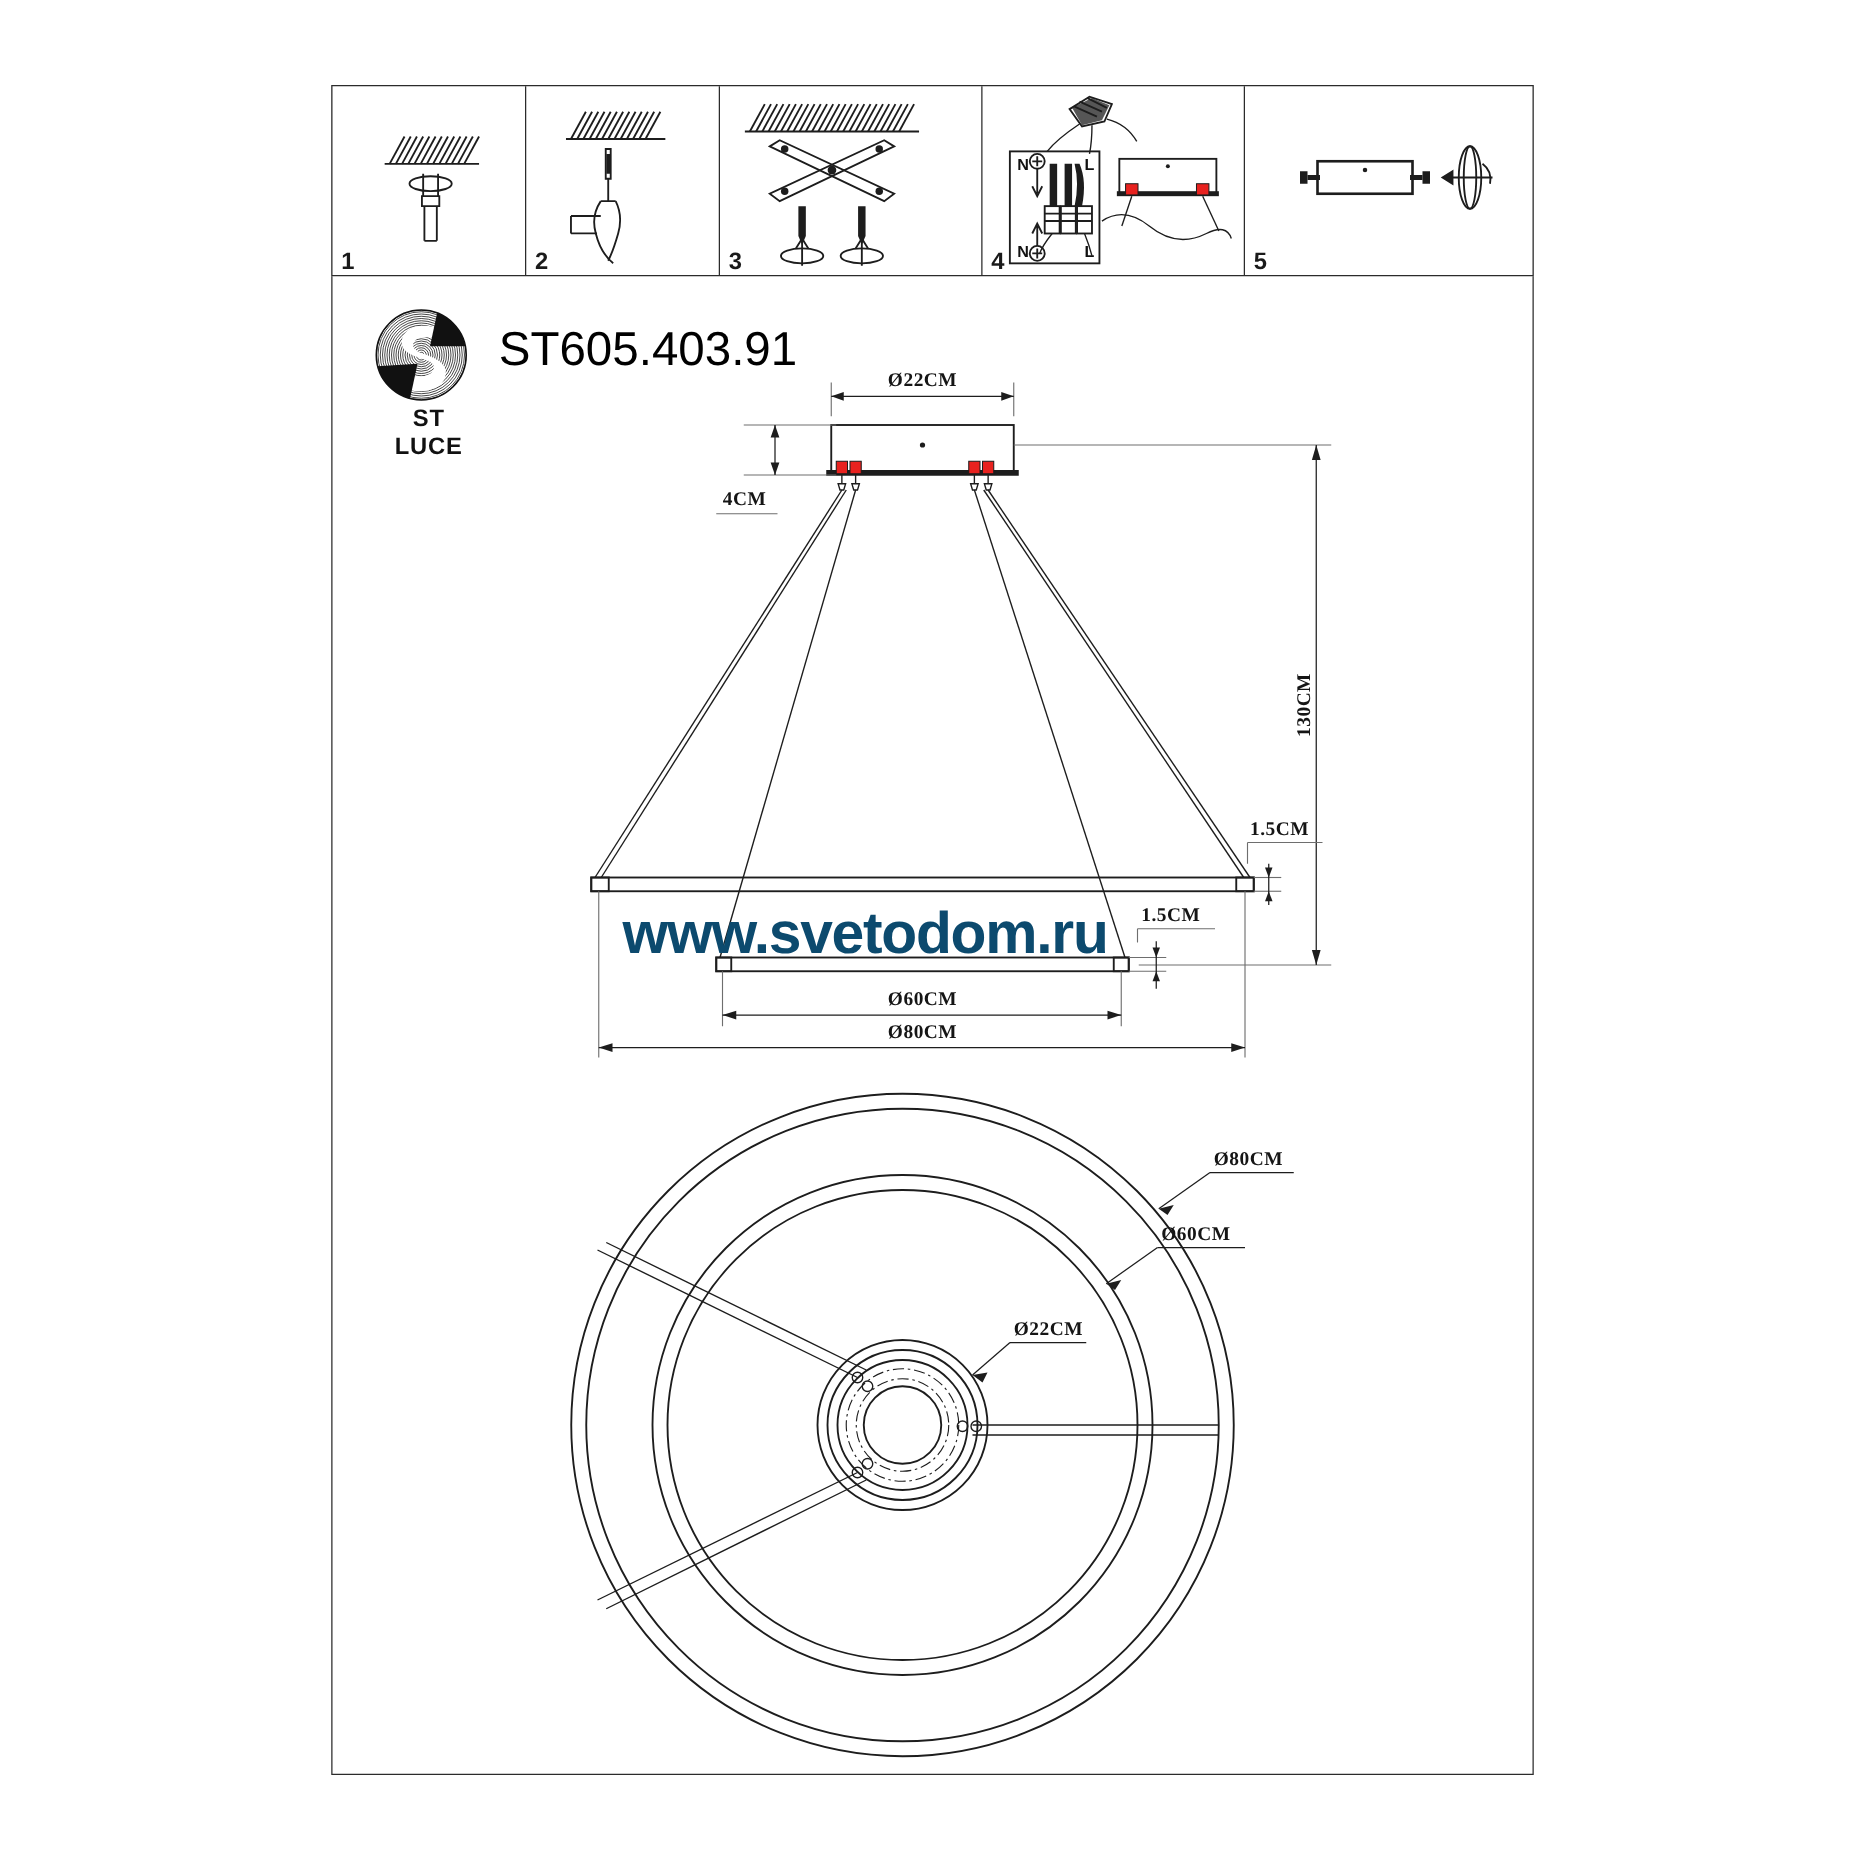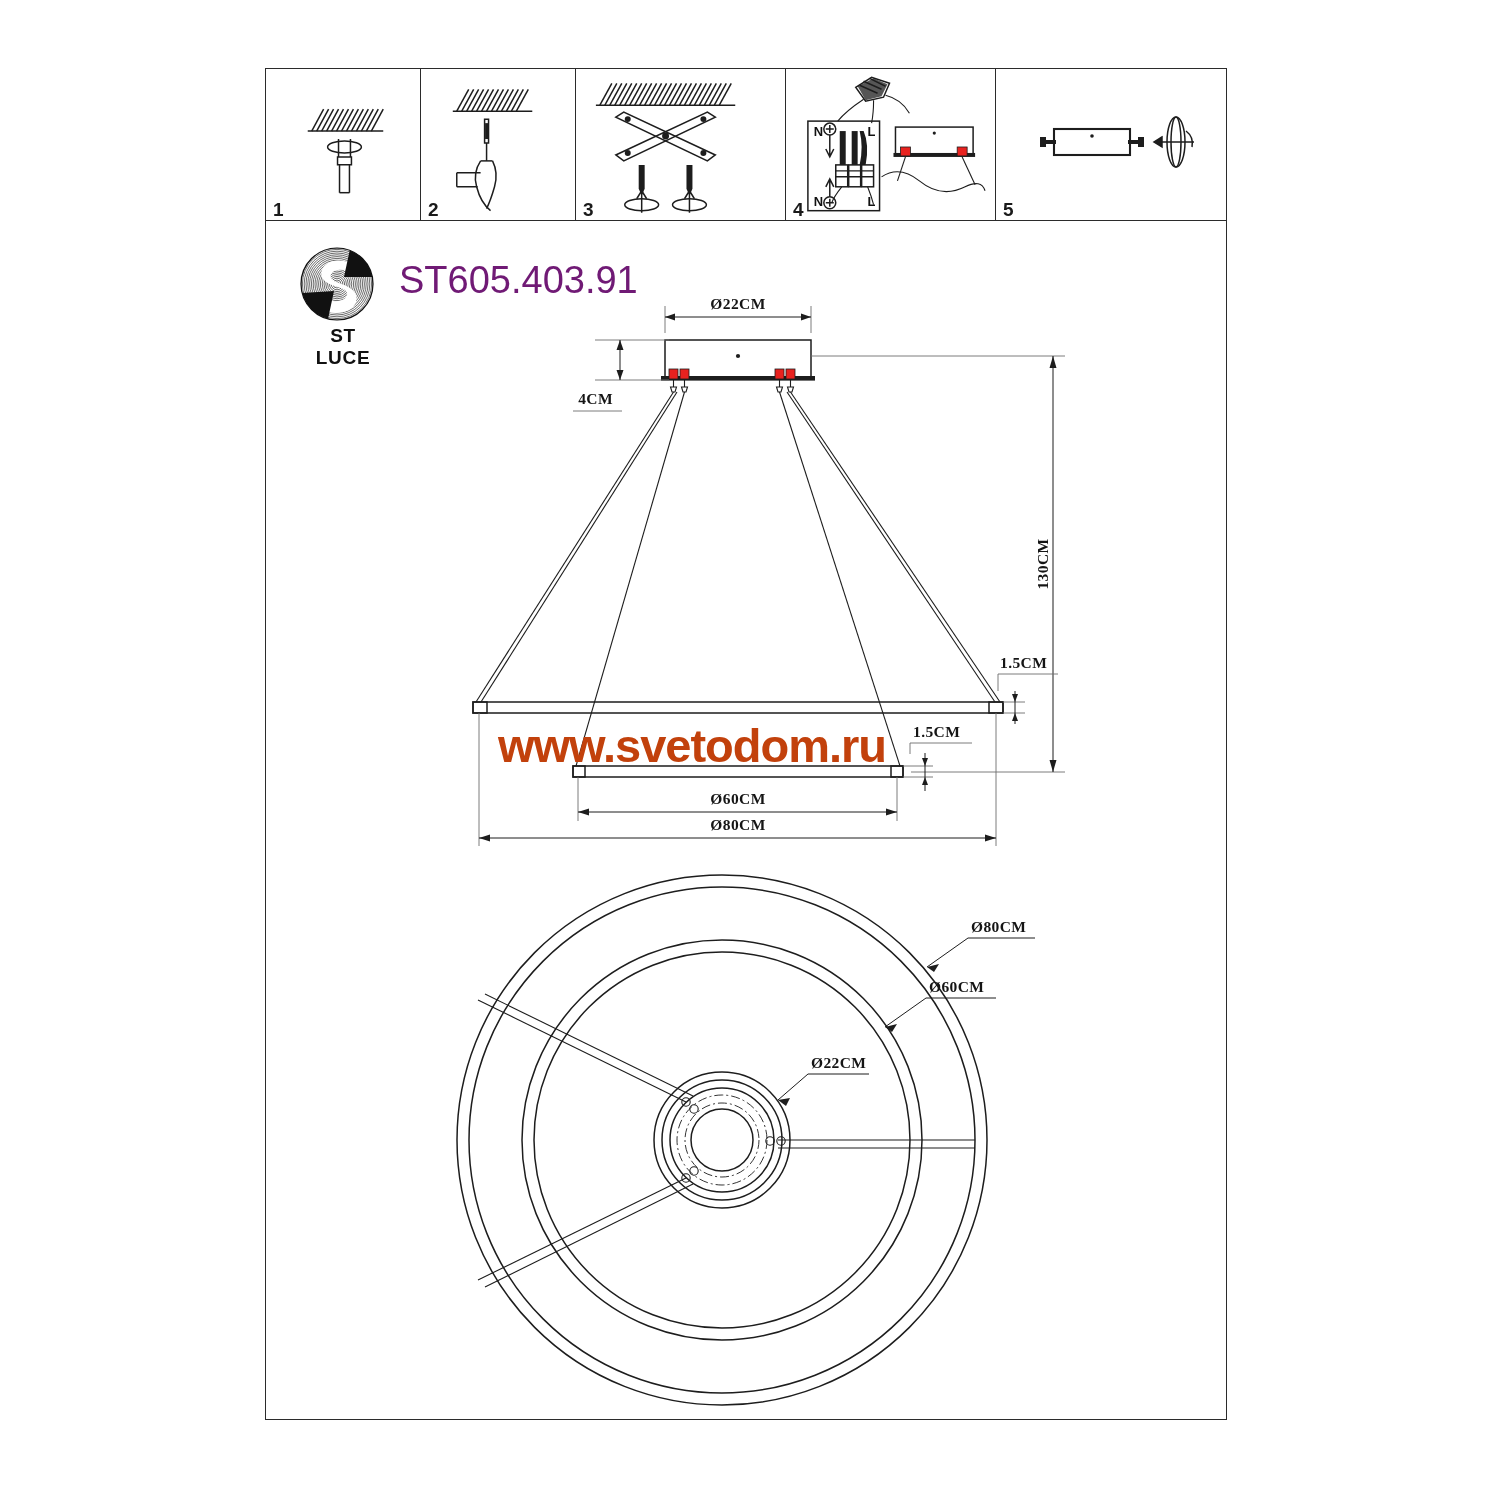--- a/index.html
+++ b/index.html
@@ -29,28 +29,28 @@
   .step-art{position:absolute;left:0;top:0;width:100%;height:100%;}
 
   
   #brand{position:absolute;left:300px;top:247px;width:420px;height:110px;}
   #logo-mark{position:absolute;left:0;top:0;width:74px;height:74px;}
   #logo-word{
     position:absolute;left:0px;top:78px;width:86px;text-align:center;
     font-size:19px;font-weight:bold;letter-spacing:.7px;color:#111;
   }
   #model-code{
-    position:absolute;left:99px;top:12px;font-size:38px;color:#701a75;
+    position:absolute;left:99px;top:12px;font-size:38px;color:#000000;
     font-family:"Liberation Sans",sans-serif;letter-spacing:0px;white-space:nowrap;
   }
 
   
   #watermark{
     position:absolute;left:498px;top:718px;width:480px;height:56px;
-    font-size:47px;font-weight:bold;color:#c2410c;letter-spacing:-1px;
+    font-size:47px;font-weight:bold;color:#0c4a6e;letter-spacing:-1px;
     white-space:nowrap;line-height:56px;pointer-events:none;z-index:3;
   }
 
   
   #elev-svg,#plan-svg{position:absolute;left:0;top:0;}
   #elev-svg{left:265px;top:221px;}
   #plan-svg{left:265px;top:860px;}
 
   .ln{stroke:#1d1d1d;fill:none;}
   .thin{stroke-width:1.1;}

